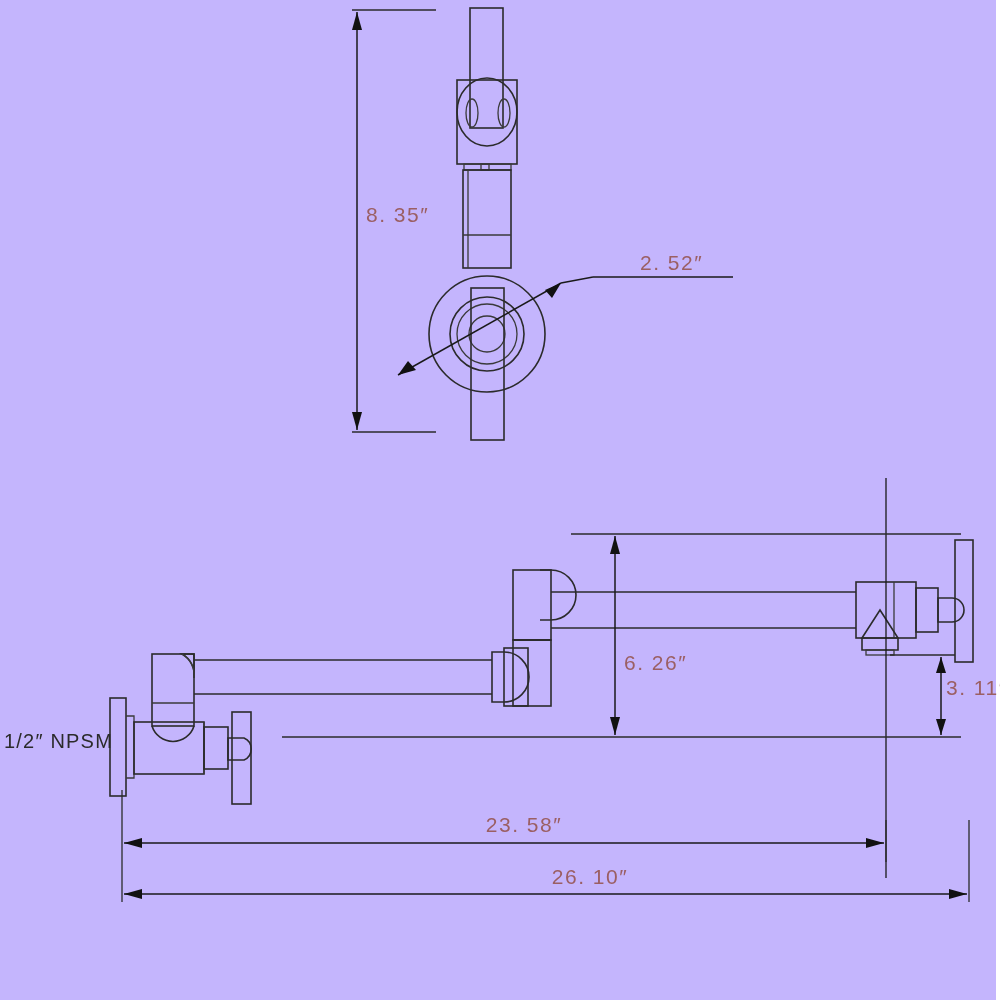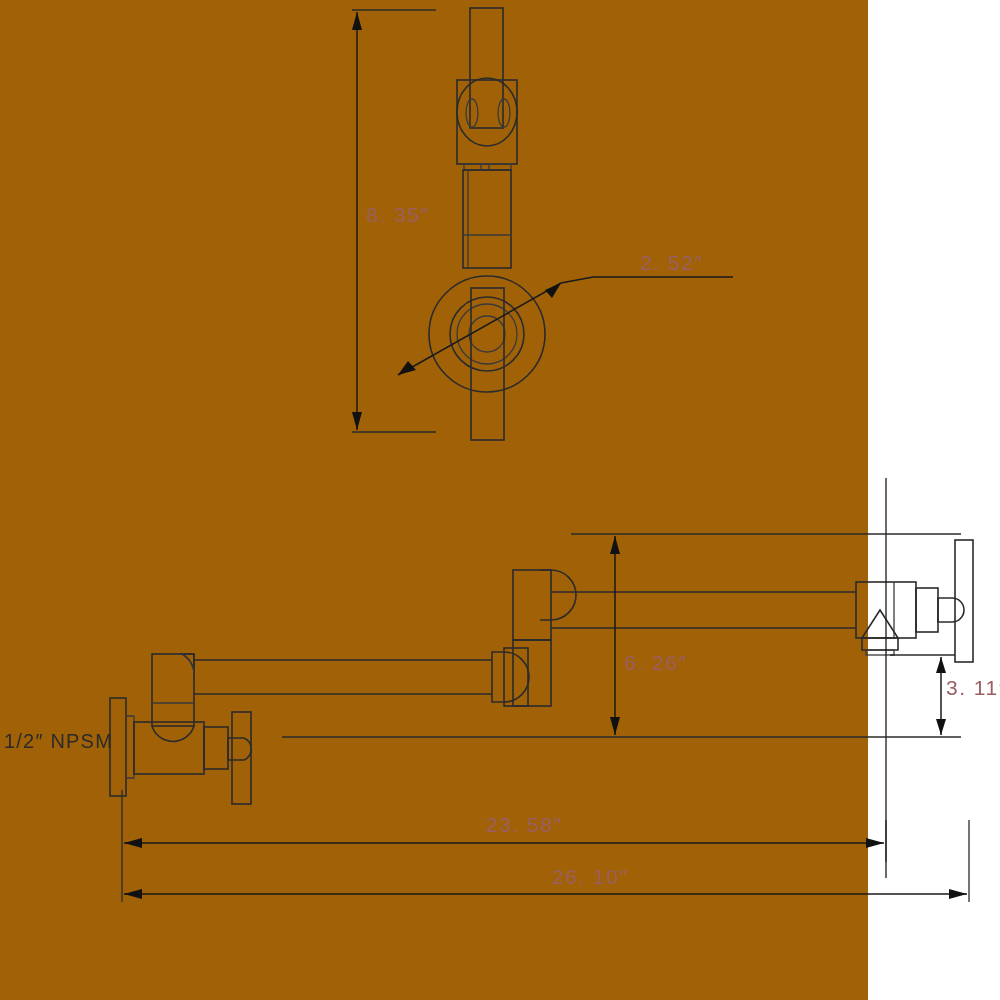--- a/index.html
+++ b/index.html
@@ -8,23 +8,23 @@
     background: #ffffff;
   }
   body {
     width: 1000px;
     height: 1000px;
     font-family: "Liberation Sans", sans-serif;
     overflow: hidden;
   }
   #drawing-root {
     position: relative;
-    width: 868px;
+    width: 996px;
     height: 1000px;
-    background: #a16207;
+    background: #c4b5fd;
   }
   svg#cad {
     display: block;
     width: 1000px;
     height: 1000px;
   }
   .obj {
     fill: none;
     stroke: #2b2b2b;
     stroke-width: 1.6;

